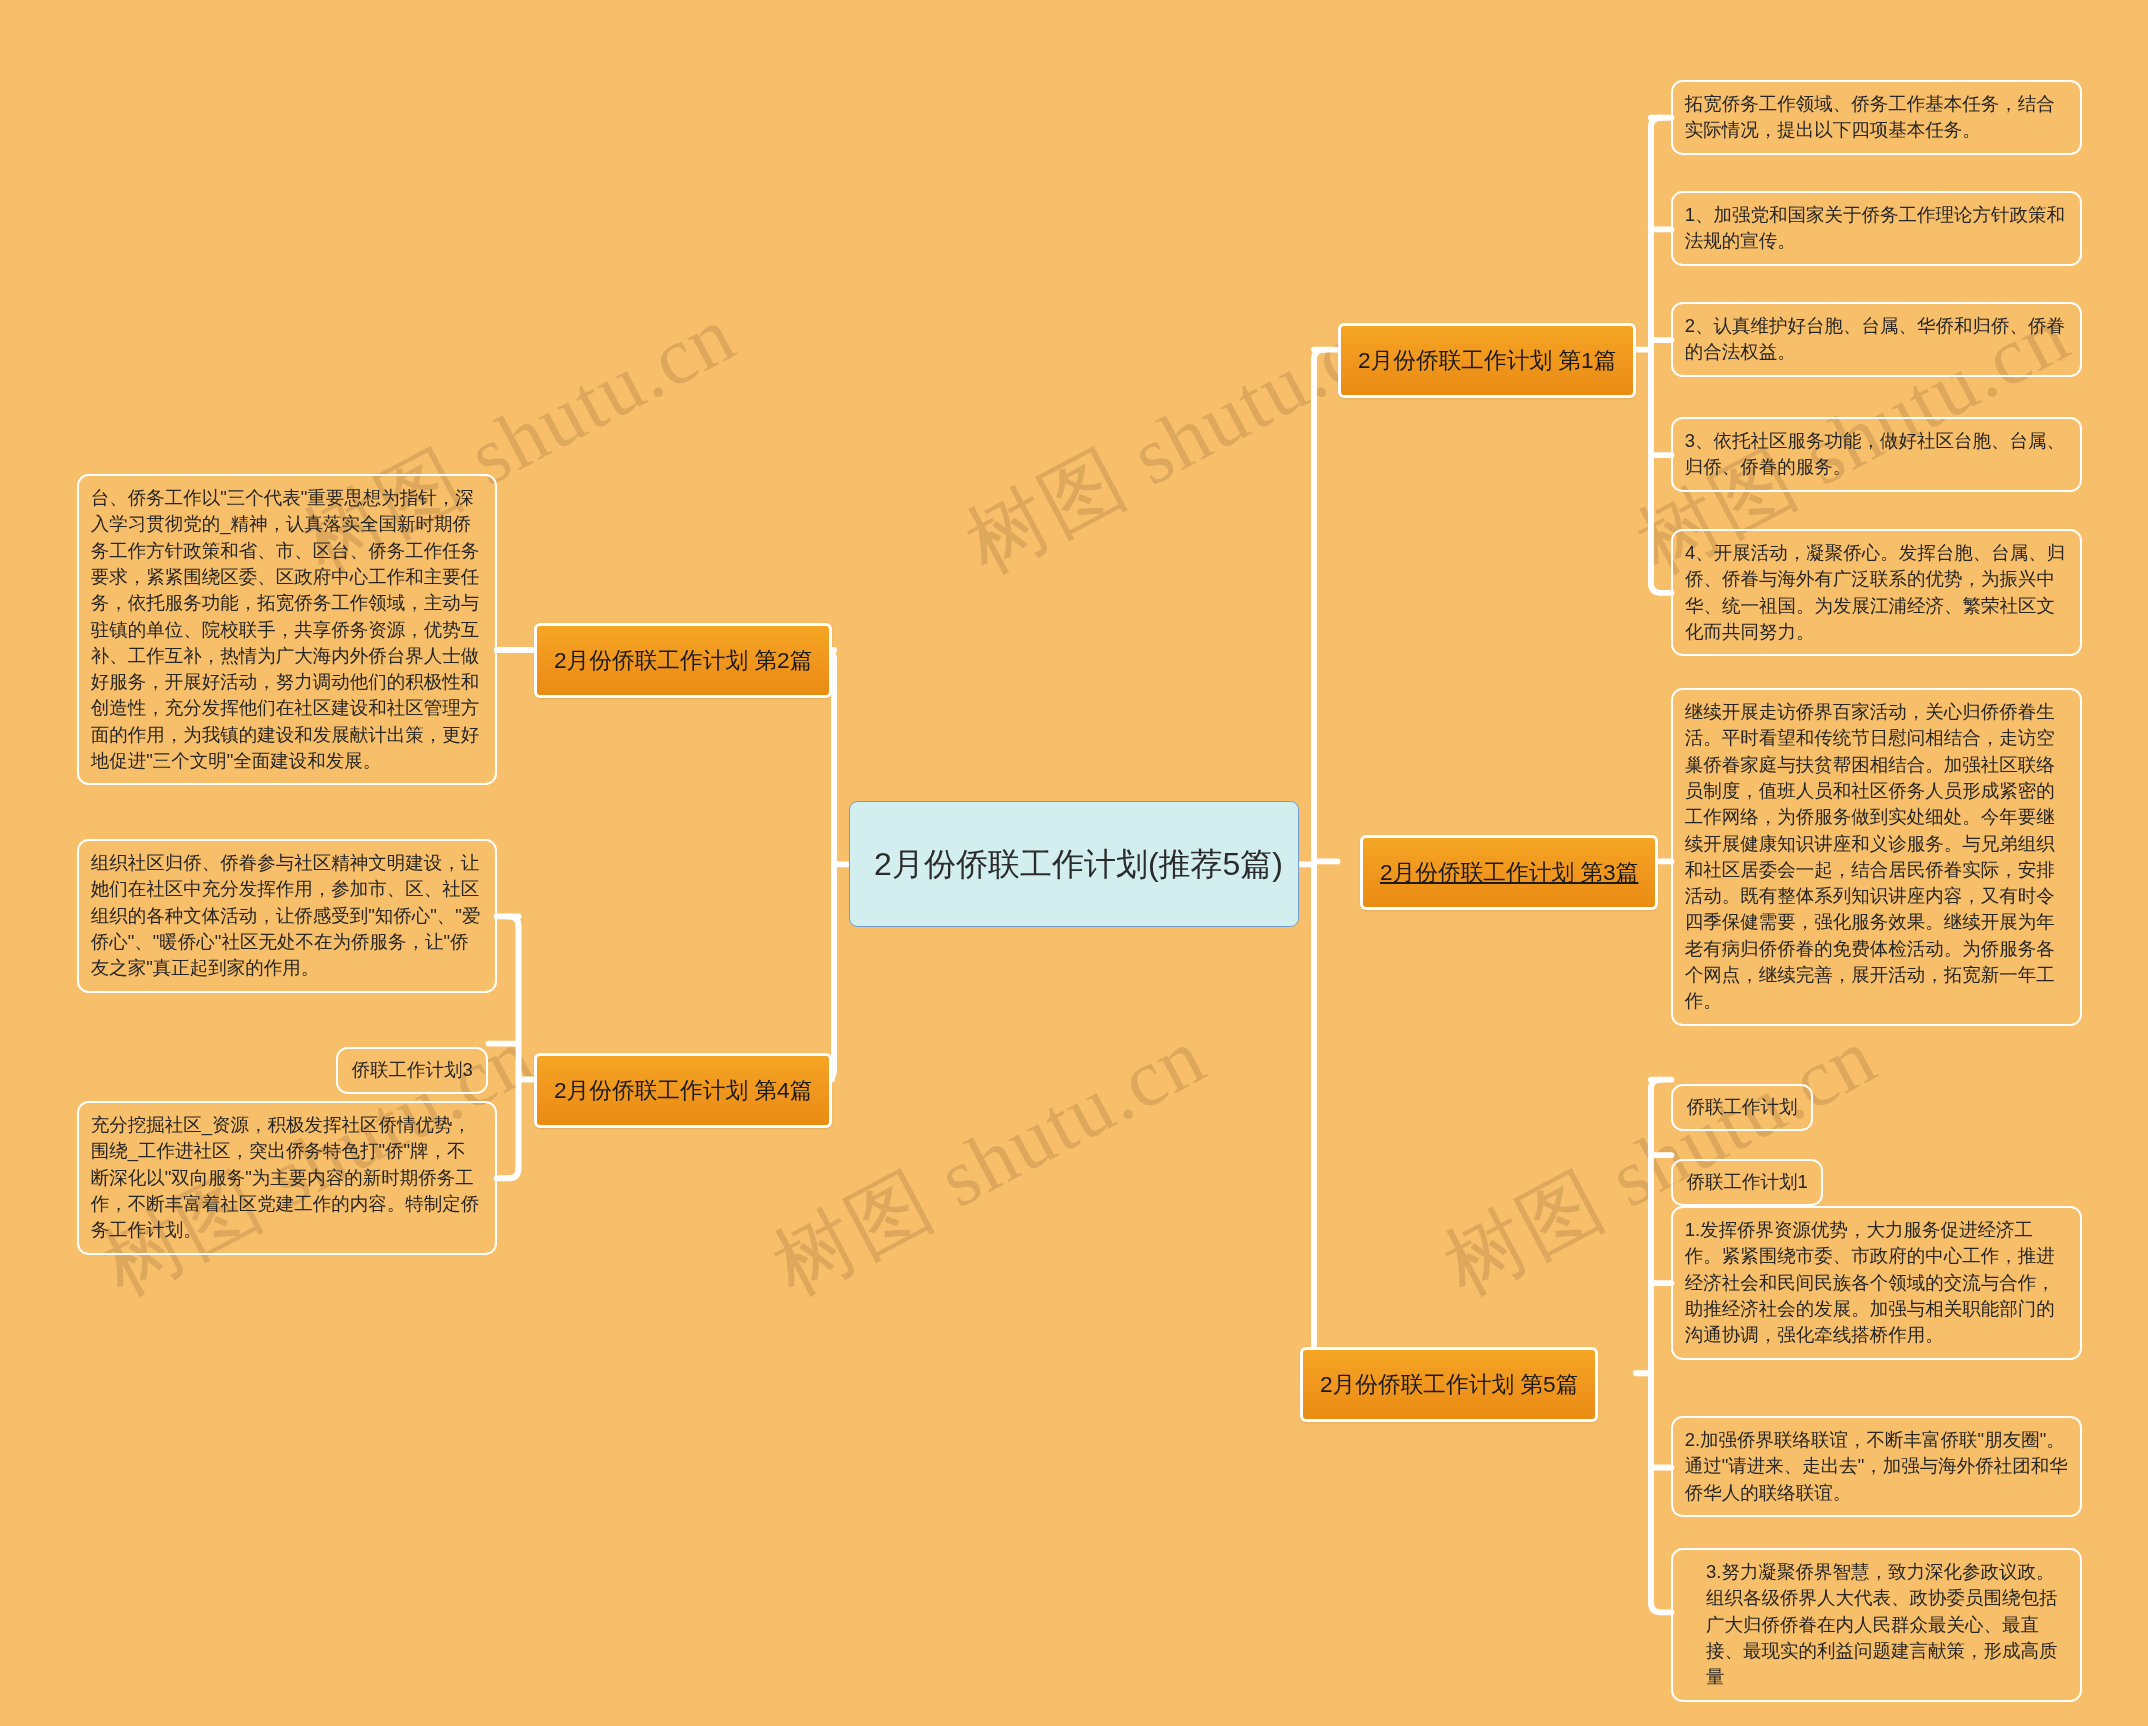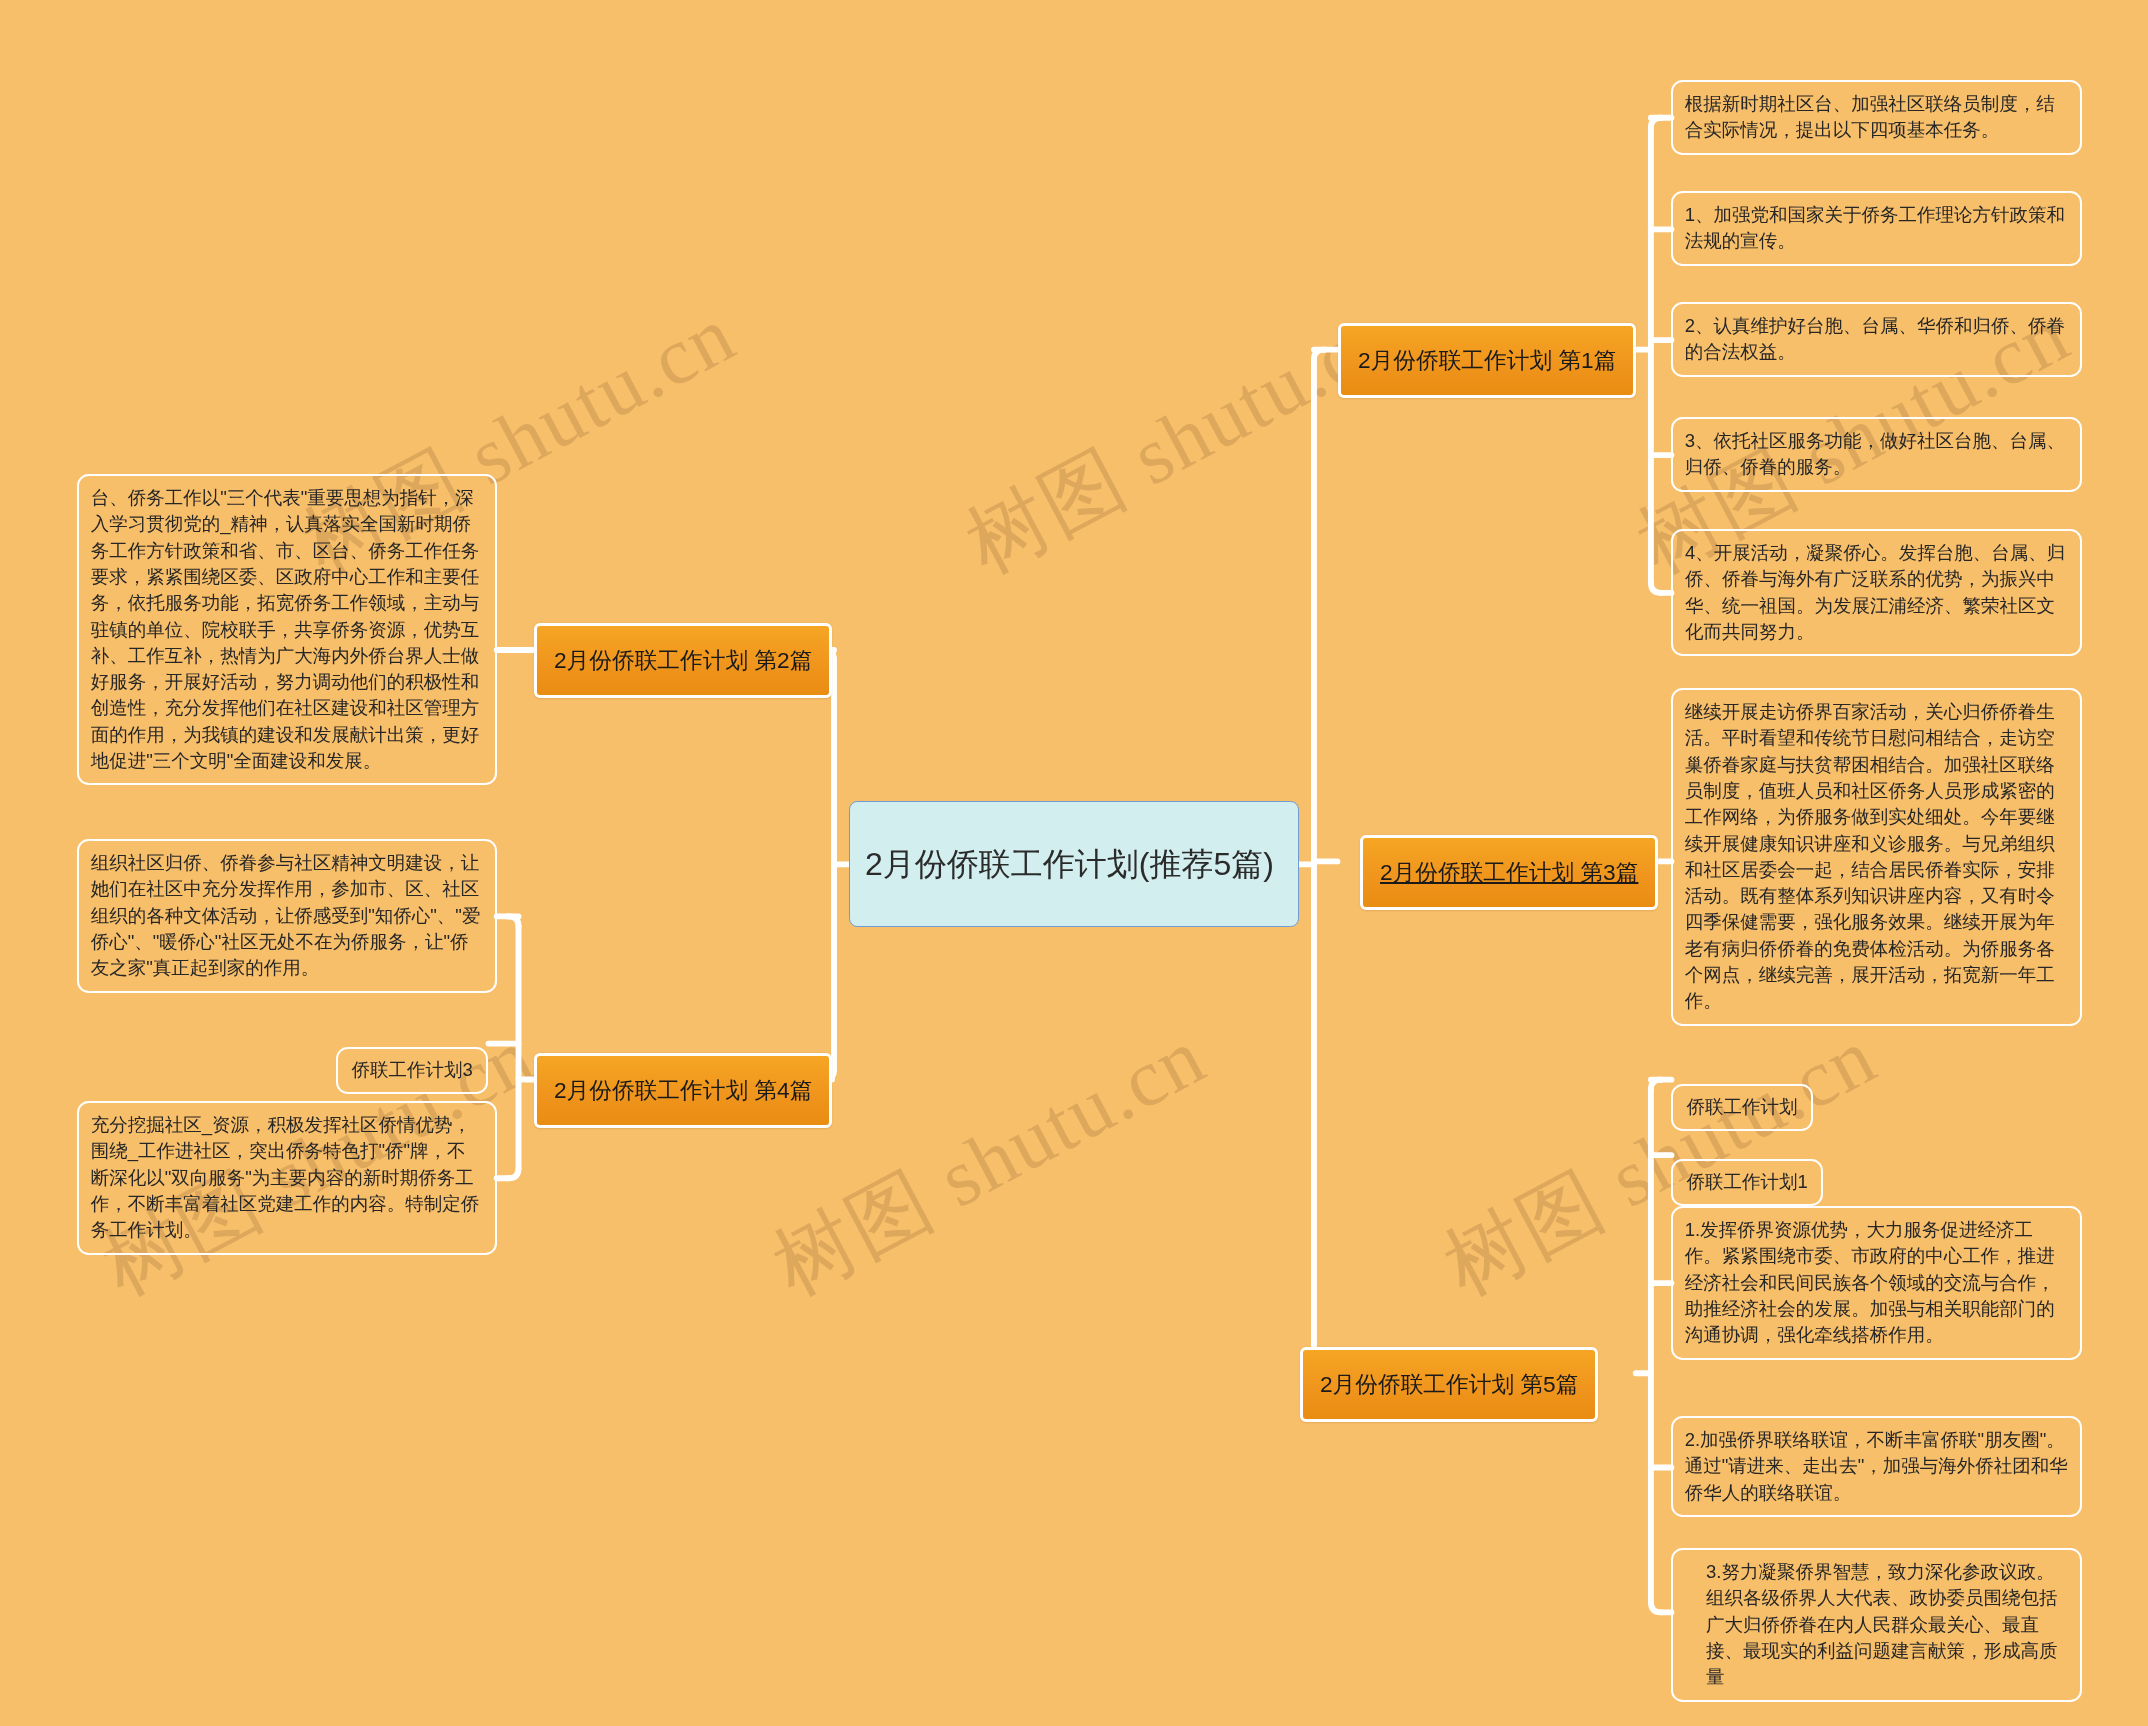--- a/index.html
+++ b/index.html
@@ -40,21 +40,21 @@
 
   .root {
     background:#d3eeee;
     border:1.7px solid #6f9bd1;
     border-radius:8.4px;
     color:#2b2b2b;
     font-size:32px;
     line-height:1.28;
     text-align:center;
     padding:13.4px 15px;
-    display:flex; align-items:center; justify-content:flex-start;
+    display:flex; align-items:center; justify-content:flex-end;
   }
 
   .branch {
     background:linear-gradient(180deg,#f5a623 0%,#f0951d 55%,#e98c12 100%);
     border:3.4px solid #ffffff;
     border-radius:6px;
     color:#1a1a1a;
     font-size:22.7px;
     line-height:1;
     padding:23px 17px;
@@ -156,21 +156,21 @@
   </div>
 
   <div class="node branch" style="left:534px; top:623px;">
     <span>2月份侨联工作计划 第2篇</span>
   </div>
 
   <div class="node branch" style="left:534px; top:1053px;">
     <span>2月份侨联工作计划 第4篇</span>
   </div>
 
-  <div class="node leaf" style="left:1671px; top:80px; width:411px;">根据新时期社区台、加强社区联络员制度，结合实际情况，提出以下四项基本任务。</div>
+  <div class="node leaf" style="left:1671px; top:80px; width:411px;">拓宽侨务工作领域、侨务工作基本任务，结合实际情况，提出以下四项基本任务。</div>
 
   <div class="node leaf" style="left:1671px; top:191px; width:411px;">1、加强党和国家关于侨务工作理论方针政策和法规的宣传。</div>
 
   <div class="node leaf" style="left:1671px; top:302px; width:411px;">2、认真维护好台胞、台属、华侨和归侨、侨眷的合法权益。</div>
 
   <div class="node leaf" style="left:1671px; top:417px; width:411px;">3、依托社区服务功能，做好社区台胞、台属、归侨、侨眷的服务。</div>
 
   <div class="node leaf" style="left:1671px; top:529px; width:411px;padding-left:12px;">4、开展活动，凝聚侨心。发挥台胞、台属、归侨、侨眷与海外有广泛联系的优势，为振兴中华、统一祖国。为发展江浦经济、繁荣社区文化而共同努力。</div>
 
   <div class="node leaf" style="left:1671px; top:688px; width:411px;">继续开展走访侨界百家活动，关心归侨侨眷生活。平时看望和传统节日慰问相结合，走访空巢侨眷家庭与扶贫帮困相结合。加强社区联络员制度，值班人员和社区侨务人员形成紧密的工作网络，为侨服务做到实处细处。今年要继续开展健康知识讲座和义诊服务。与兄弟组织和社区居委会一起，结合居民侨眷实际，安排活动。既有整体系列知识讲座内容，又有时令四季保健需要，强化服务效果。继续开展为年老有病归侨侨眷的免费体检活动。为侨服务各个网点，继续完善，展开活动，拓宽新一年工作。</div>

